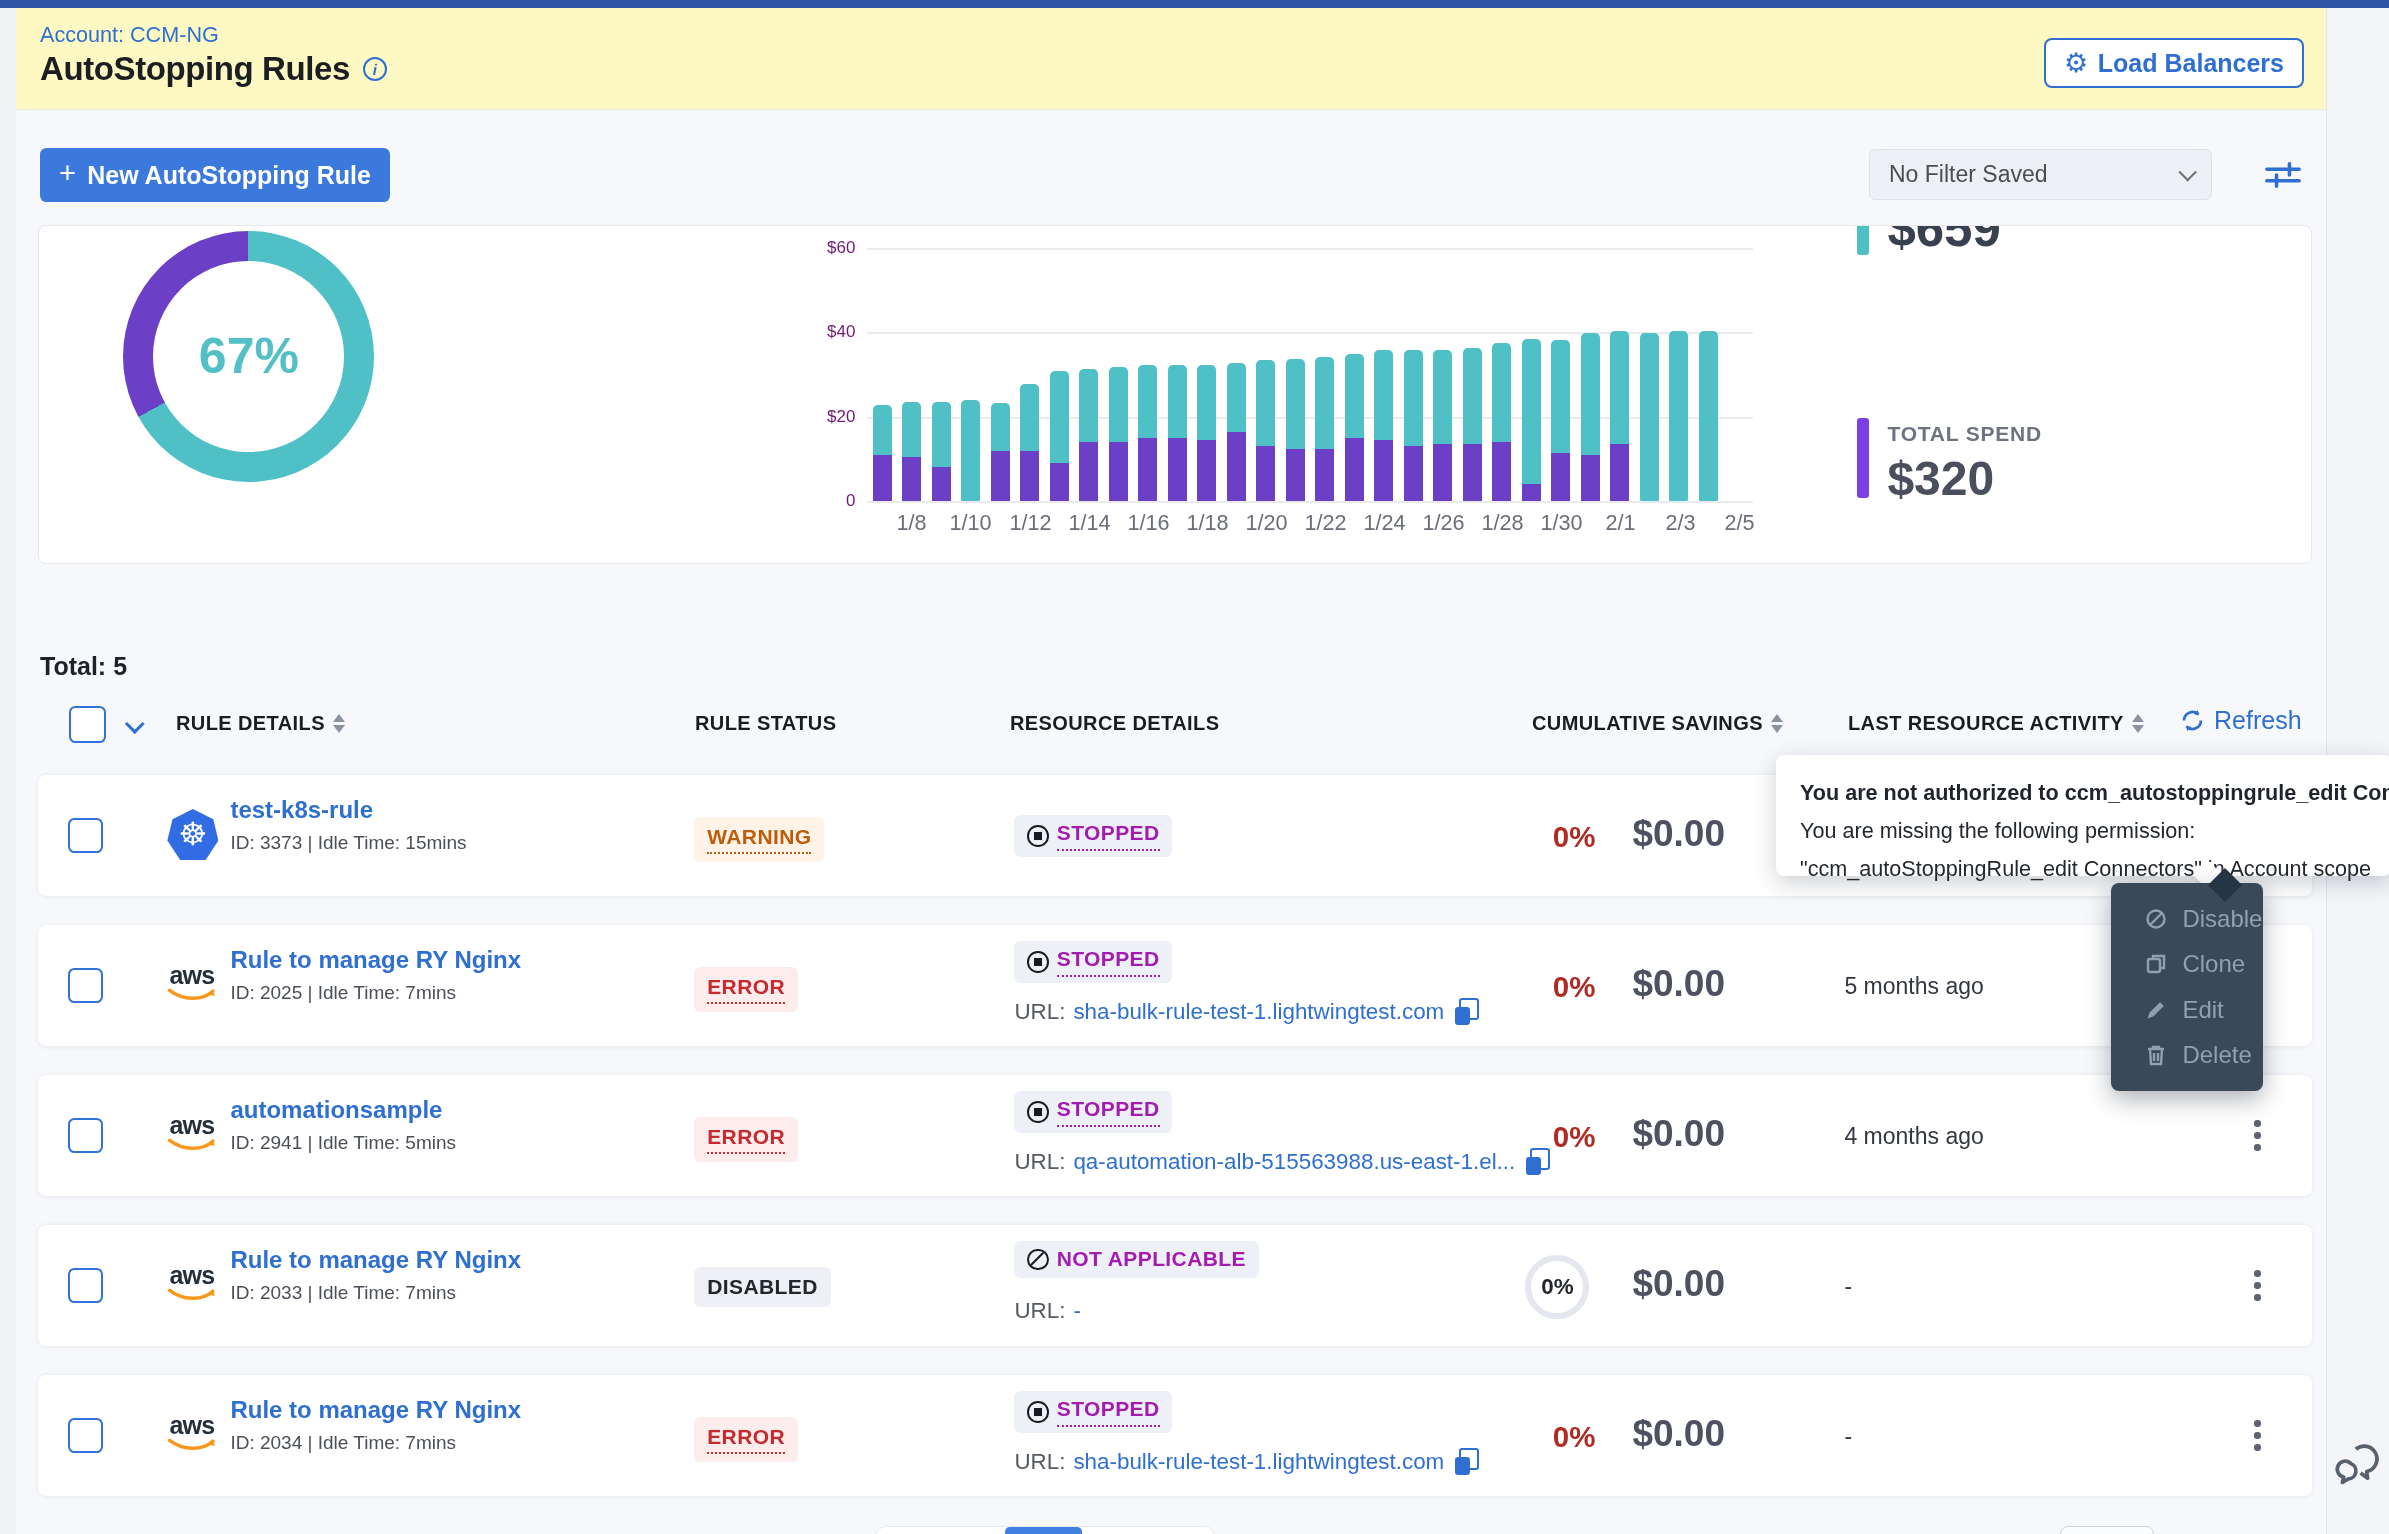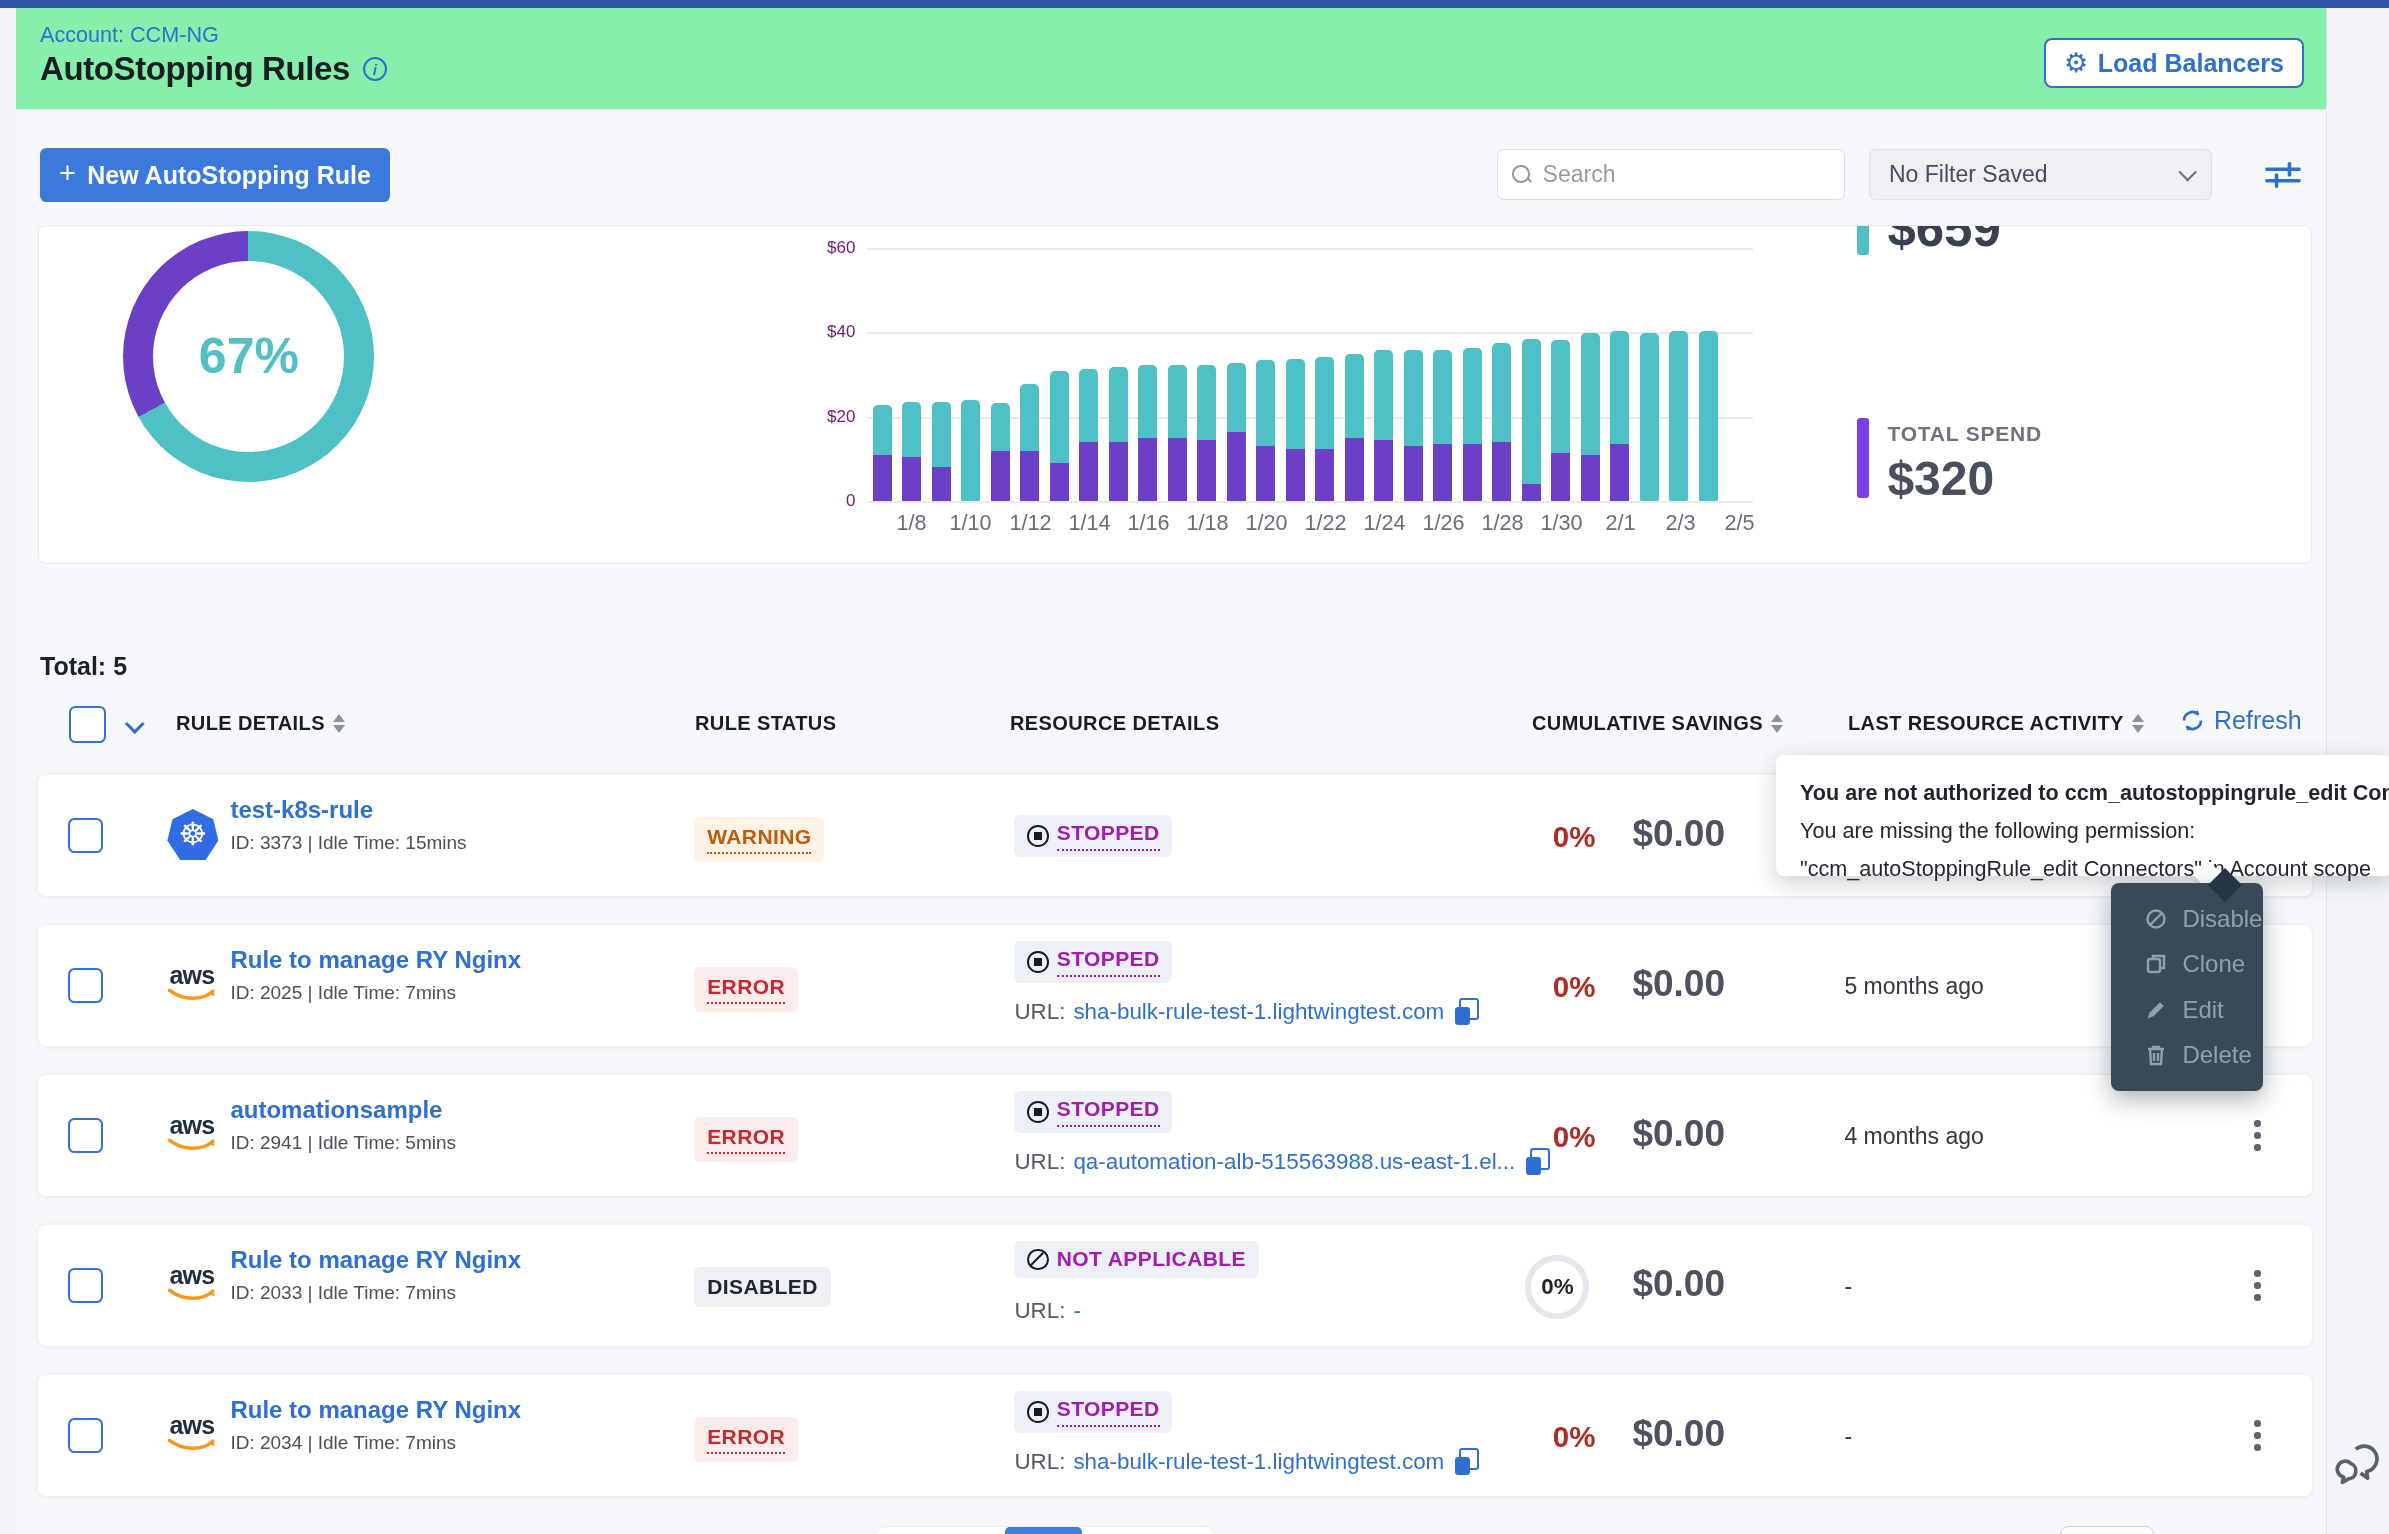--- a/index.html
+++ b/index.html
@@ -10,21 +10,21 @@
     font-family:"Liberation Sans", sans-serif;
     color:#1d2026;
   }
   
   .topbar{position:absolute;left:0;top:0;width:2389px;height:8px;background:#2d56a6;}
   .left-gutter{position:absolute;left:0;top:8px;width:16px;height:1527px;background:#f0f2f6;}
   .right-gutter{position:absolute;left:2326px;top:8px;width:64px;height:1527px;background:#f3f5f8;border-left:1.6px solid #e2e5eb;}
   .content{position:absolute;left:16px;top:8px;width:2310px;height:1527px;background:#f6f8fb;}
 
   
-  .page-header{position:absolute;left:0;top:0;width:2310px;height:102px;background:#86efac;border-bottom:1.6px solid #e6e8ed;}
+  .page-header{position:absolute;left:0;top:0;width:2310px;height:102px;background:#fef9c3;border-bottom:1.6px solid #e6e8ed;}
   .account-link{position:absolute;left:24px;top:14.4px;font-size:21.6px;color:#2e6fd1;}
   .page-title-row{position:absolute;left:24px;top:42px;display:flex;align-items:center;gap:12.8px;}
   .page-title{font-size:33px;font-weight:700;color:#1b1e23;letter-spacing:-0.4px;}
   .info-icon{width:24px;height:24px;border:2.4px solid #2e6fd1;border-radius:50%;color:#2e6fd1;
     font-size:15px;font-weight:700;display:flex;align-items:center;justify-content:center;font-style:italic;}
   .lb-button{position:absolute;left:2028px;top:30px;width:260px;height:50px;border:2.4px solid #2e6fd1;border-radius:8px;
     background:#fff;display:flex;align-items:center;justify-content:center;gap:9.6px;color:#2e6fd1;font-size:25px;font-weight:700;cursor:pointer;}
   .gear-glyph{font-size:27px;font-weight:400;line-height:1;}
 
   
@@ -148,24 +148,20 @@
     <div class="lb-button">
       <span class="gear-glyph">⚙</span>
       <span>Load Balancers</span>
     </div>
   </div>
 
   <button class="new-rule-btn">
     <span class="plus-glyph">+</span>
     <span>New AutoStopping Rule</span>
   </button>
-  <div class="search-box">
-    <span class="mag-icon"></span>
-    <input class="search-input" placeholder="Search" style="">
-  </div>
   <div class="filter-dd">
     <span class="filter-dd-label">No Filter Saved</span>
     <span class="chev-down"></span>
   </div>
   <div class="filter-icon">
     <svg width="42" height="42" viewBox="0 0 26 26" fill="none" stroke="#2e6fd1" stroke-width="2.2" stroke-linecap="round">
       <path d="M3 9.5h20M3 16.5h20"></path>
         <path d="M17 6v7M9 13v7"></path>
     </svg>
   </div>

